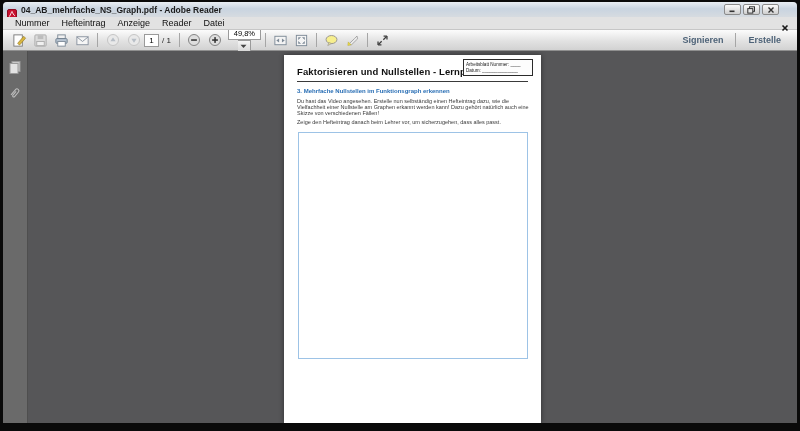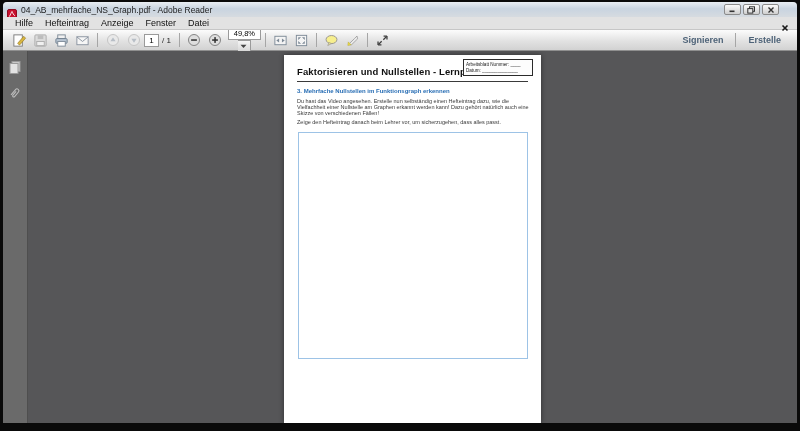--- a/index.html
+++ b/index.html
@@ -3,21 +3,21 @@
 <meta charset="utf-8">
 <style>
   * { margin:0; padding:0; box-sizing:border-box; }
   html,body { width:800px; height:431px; font-family:"Liberation Sans", sans-serif; background:#000; }
 
   .frame { width:800px; height:431px; background:#0a0a0a; padding:2px 3px 8px 3px; }
   .win { width:100%; height:100%; display:flex; flex-direction:column; border-radius:4px 4px 0 0; overflow:hidden; background:#565658; }
 
   
   .titlebar { height:15px; flex:0 0 15px; background:linear-gradient(180deg,#e9eef3 0%,#c9d4e0 45%,#d6dbe0 100%);
-              display:flex; align-items:center; padding:0 4px; position:relative; }
+              display:flex; align-items:center; padding:0 4px; position:relative;font-weight:bold; }
   .titlebar .pdficon { width:10px; height:10px; margin-right:4px; flex:0 0 auto; }
   .title-text { font-size:8.5px; color:#1c1c1c; white-space:nowrap; }
   .winbtns { position:absolute; right:18px; top:2px; display:flex; gap:2px; }
   .winbtn { width:17px; height:11px; border:1px solid #8b8b8b; border-radius:2px;
             background:linear-gradient(180deg,#fbfbfb,#cfcfcf); display:flex; align-items:center; justify-content:center; }
 
   
   .menubar { height:13px; flex:0 0 13px; background:#e2e2e2; display:flex; align-items:center;
              padding:0 6px; border-bottom:1px solid #c6c6c6; position:relative; }
   .menu-item { font-size:9px; color:#111; padding:0 6px; cursor:default; }
@@ -88,24 +88,24 @@
         </span>
         <span class="winbtn">
           <svg width="8" height="8" viewBox="0 0 8 8">
               <path d="M1.5 1.5 L6.5 6.5 M6.5 1.5 L1.5 6.5" stroke="#333" stroke-width="1.4"></path>
             </svg>
         </span>
       </span>
     </div>
 
     <div class="menubar">
-      <span class="menu-item">Hilfe</span>
+      <span class="menu-item">Nummer</span>
       <span class="menu-item">Hefteintrag</span>
       <span class="menu-item">Anzeige</span>
-      <span class="menu-item">Fenster</span>
+      <span class="menu-item">Reader</span>
       <span class="menu-item">Datei</span>
       <span class="doc-close">
         <svg width="8" height="8" viewBox="0 0 8 8">
             <path d="M1.5 1.5 L6.5 6.5 M6.5 1.5 L1.5 6.5" stroke="#1a1a1a" stroke-width="1.6"></path>
           </svg>
       </span>
     </div>
 
     <div class="toolbar">
       <span class="tbtn">

